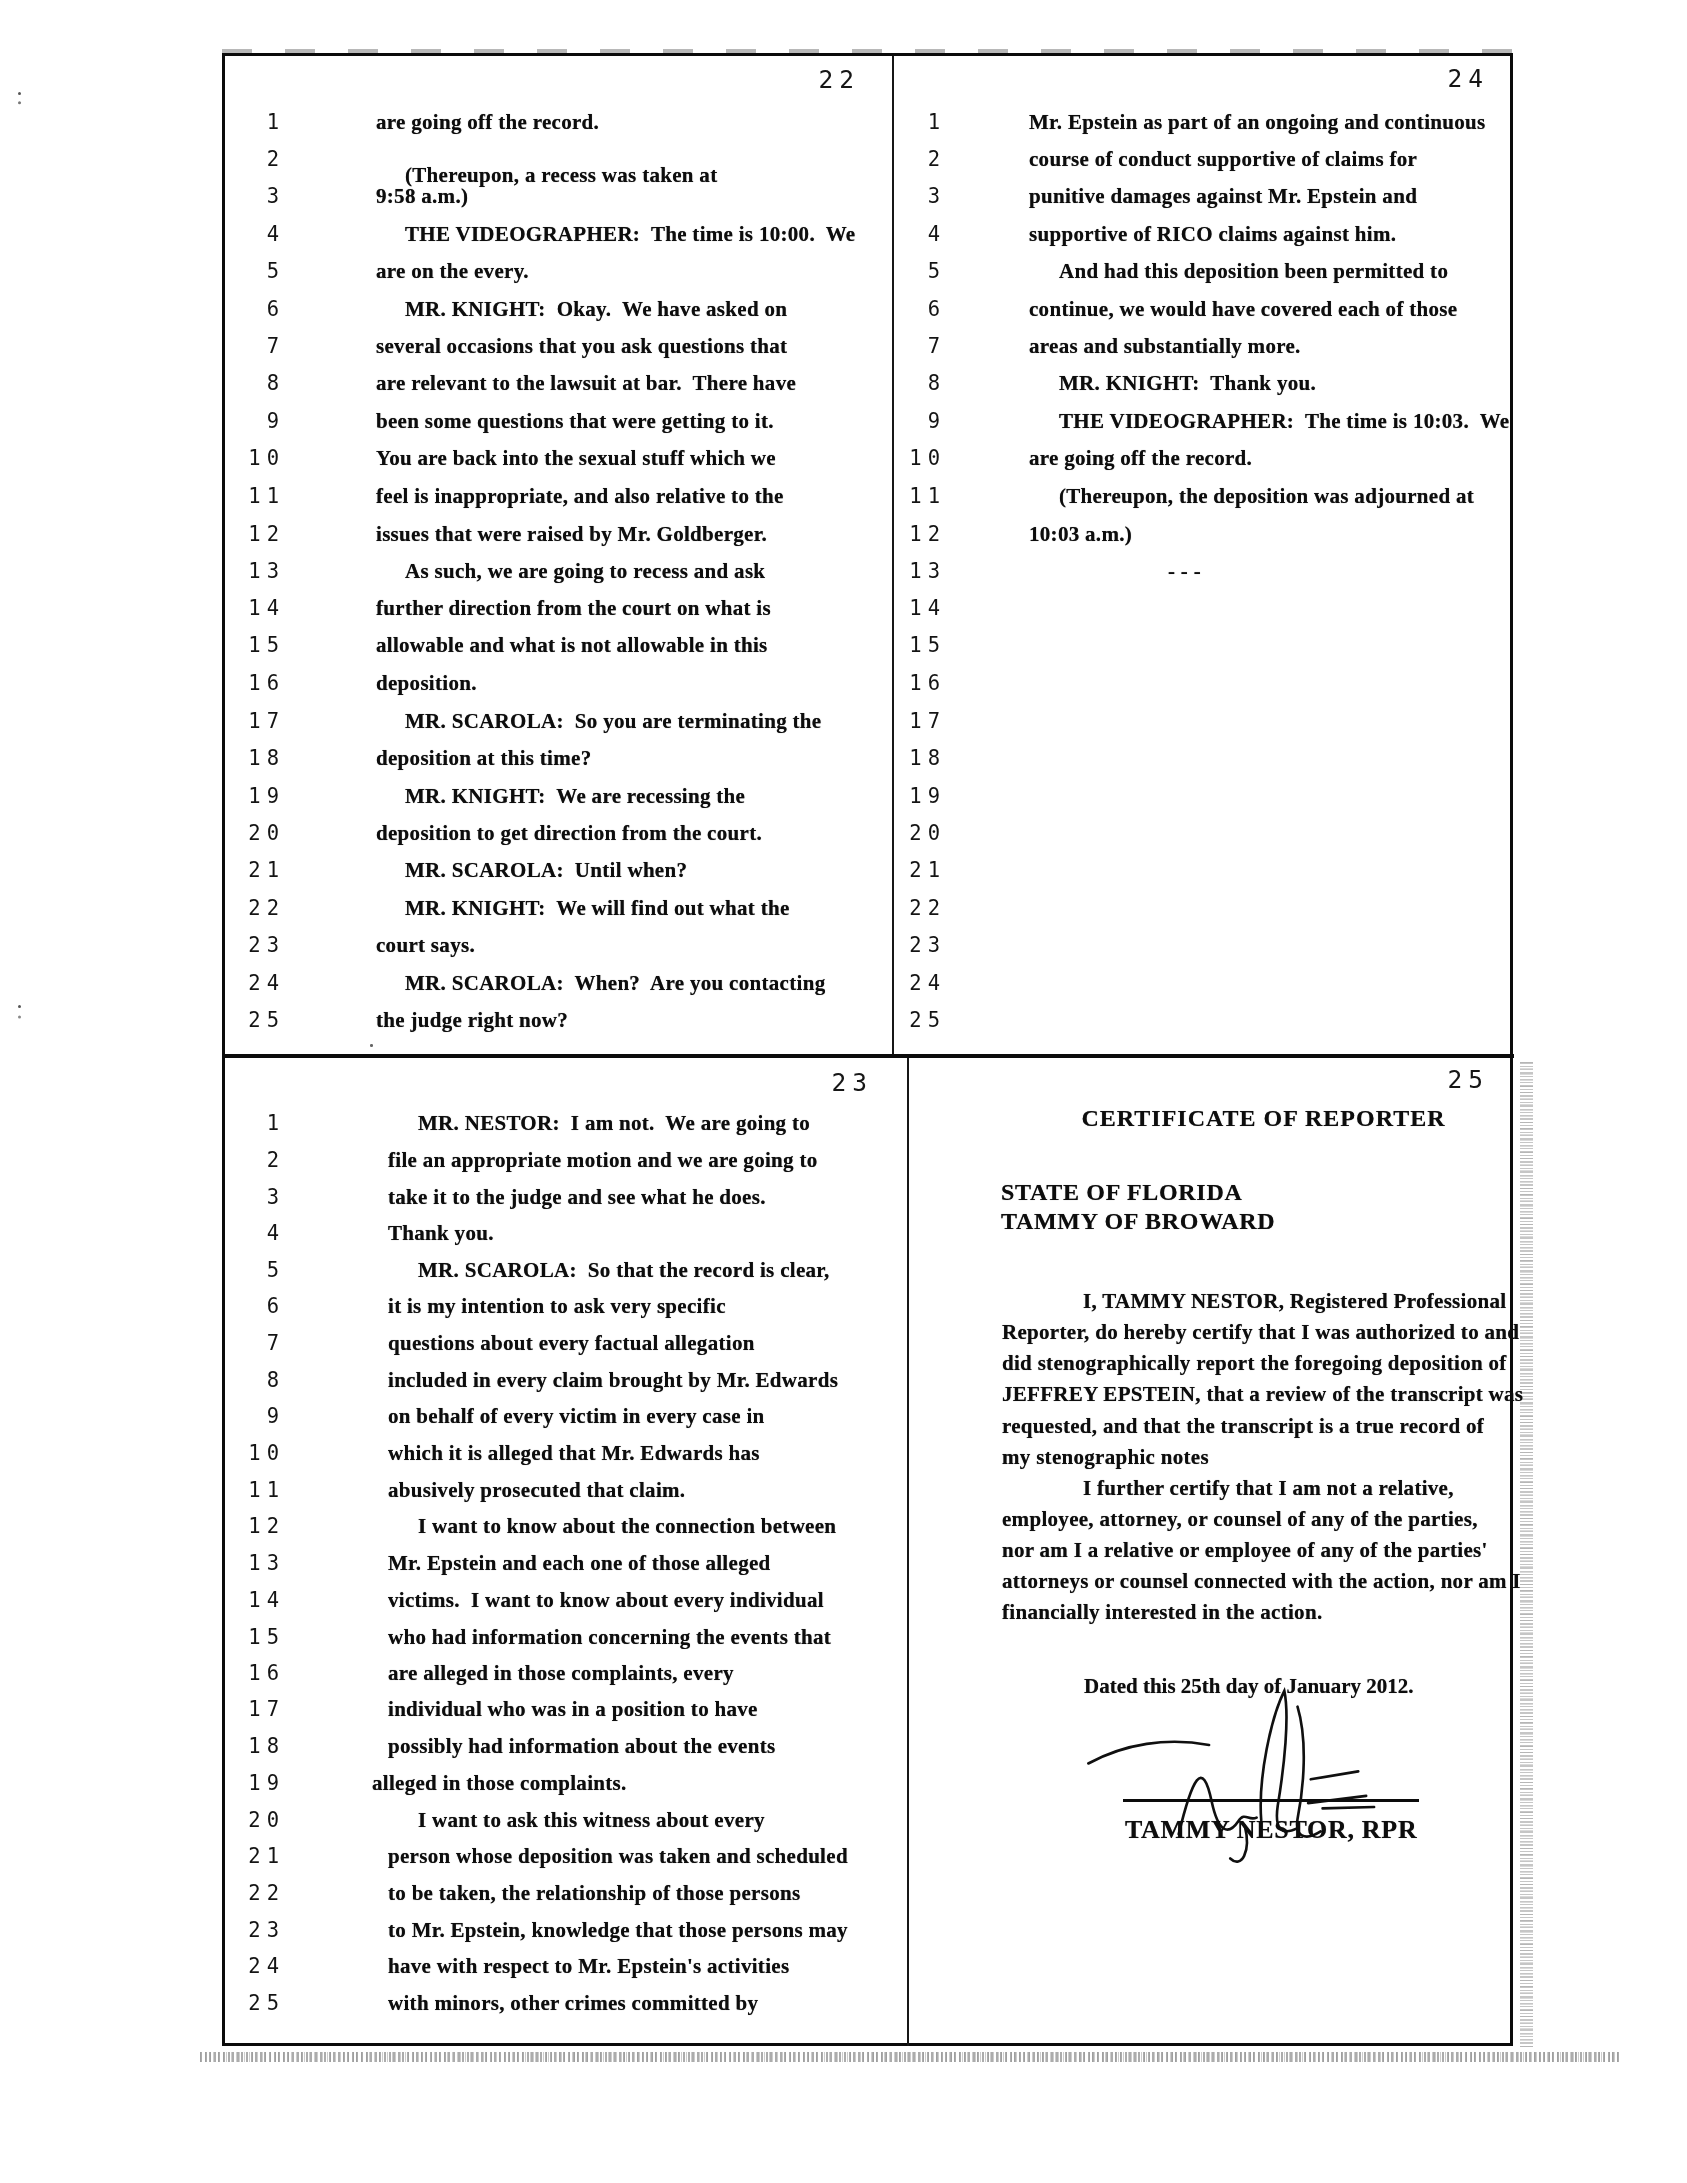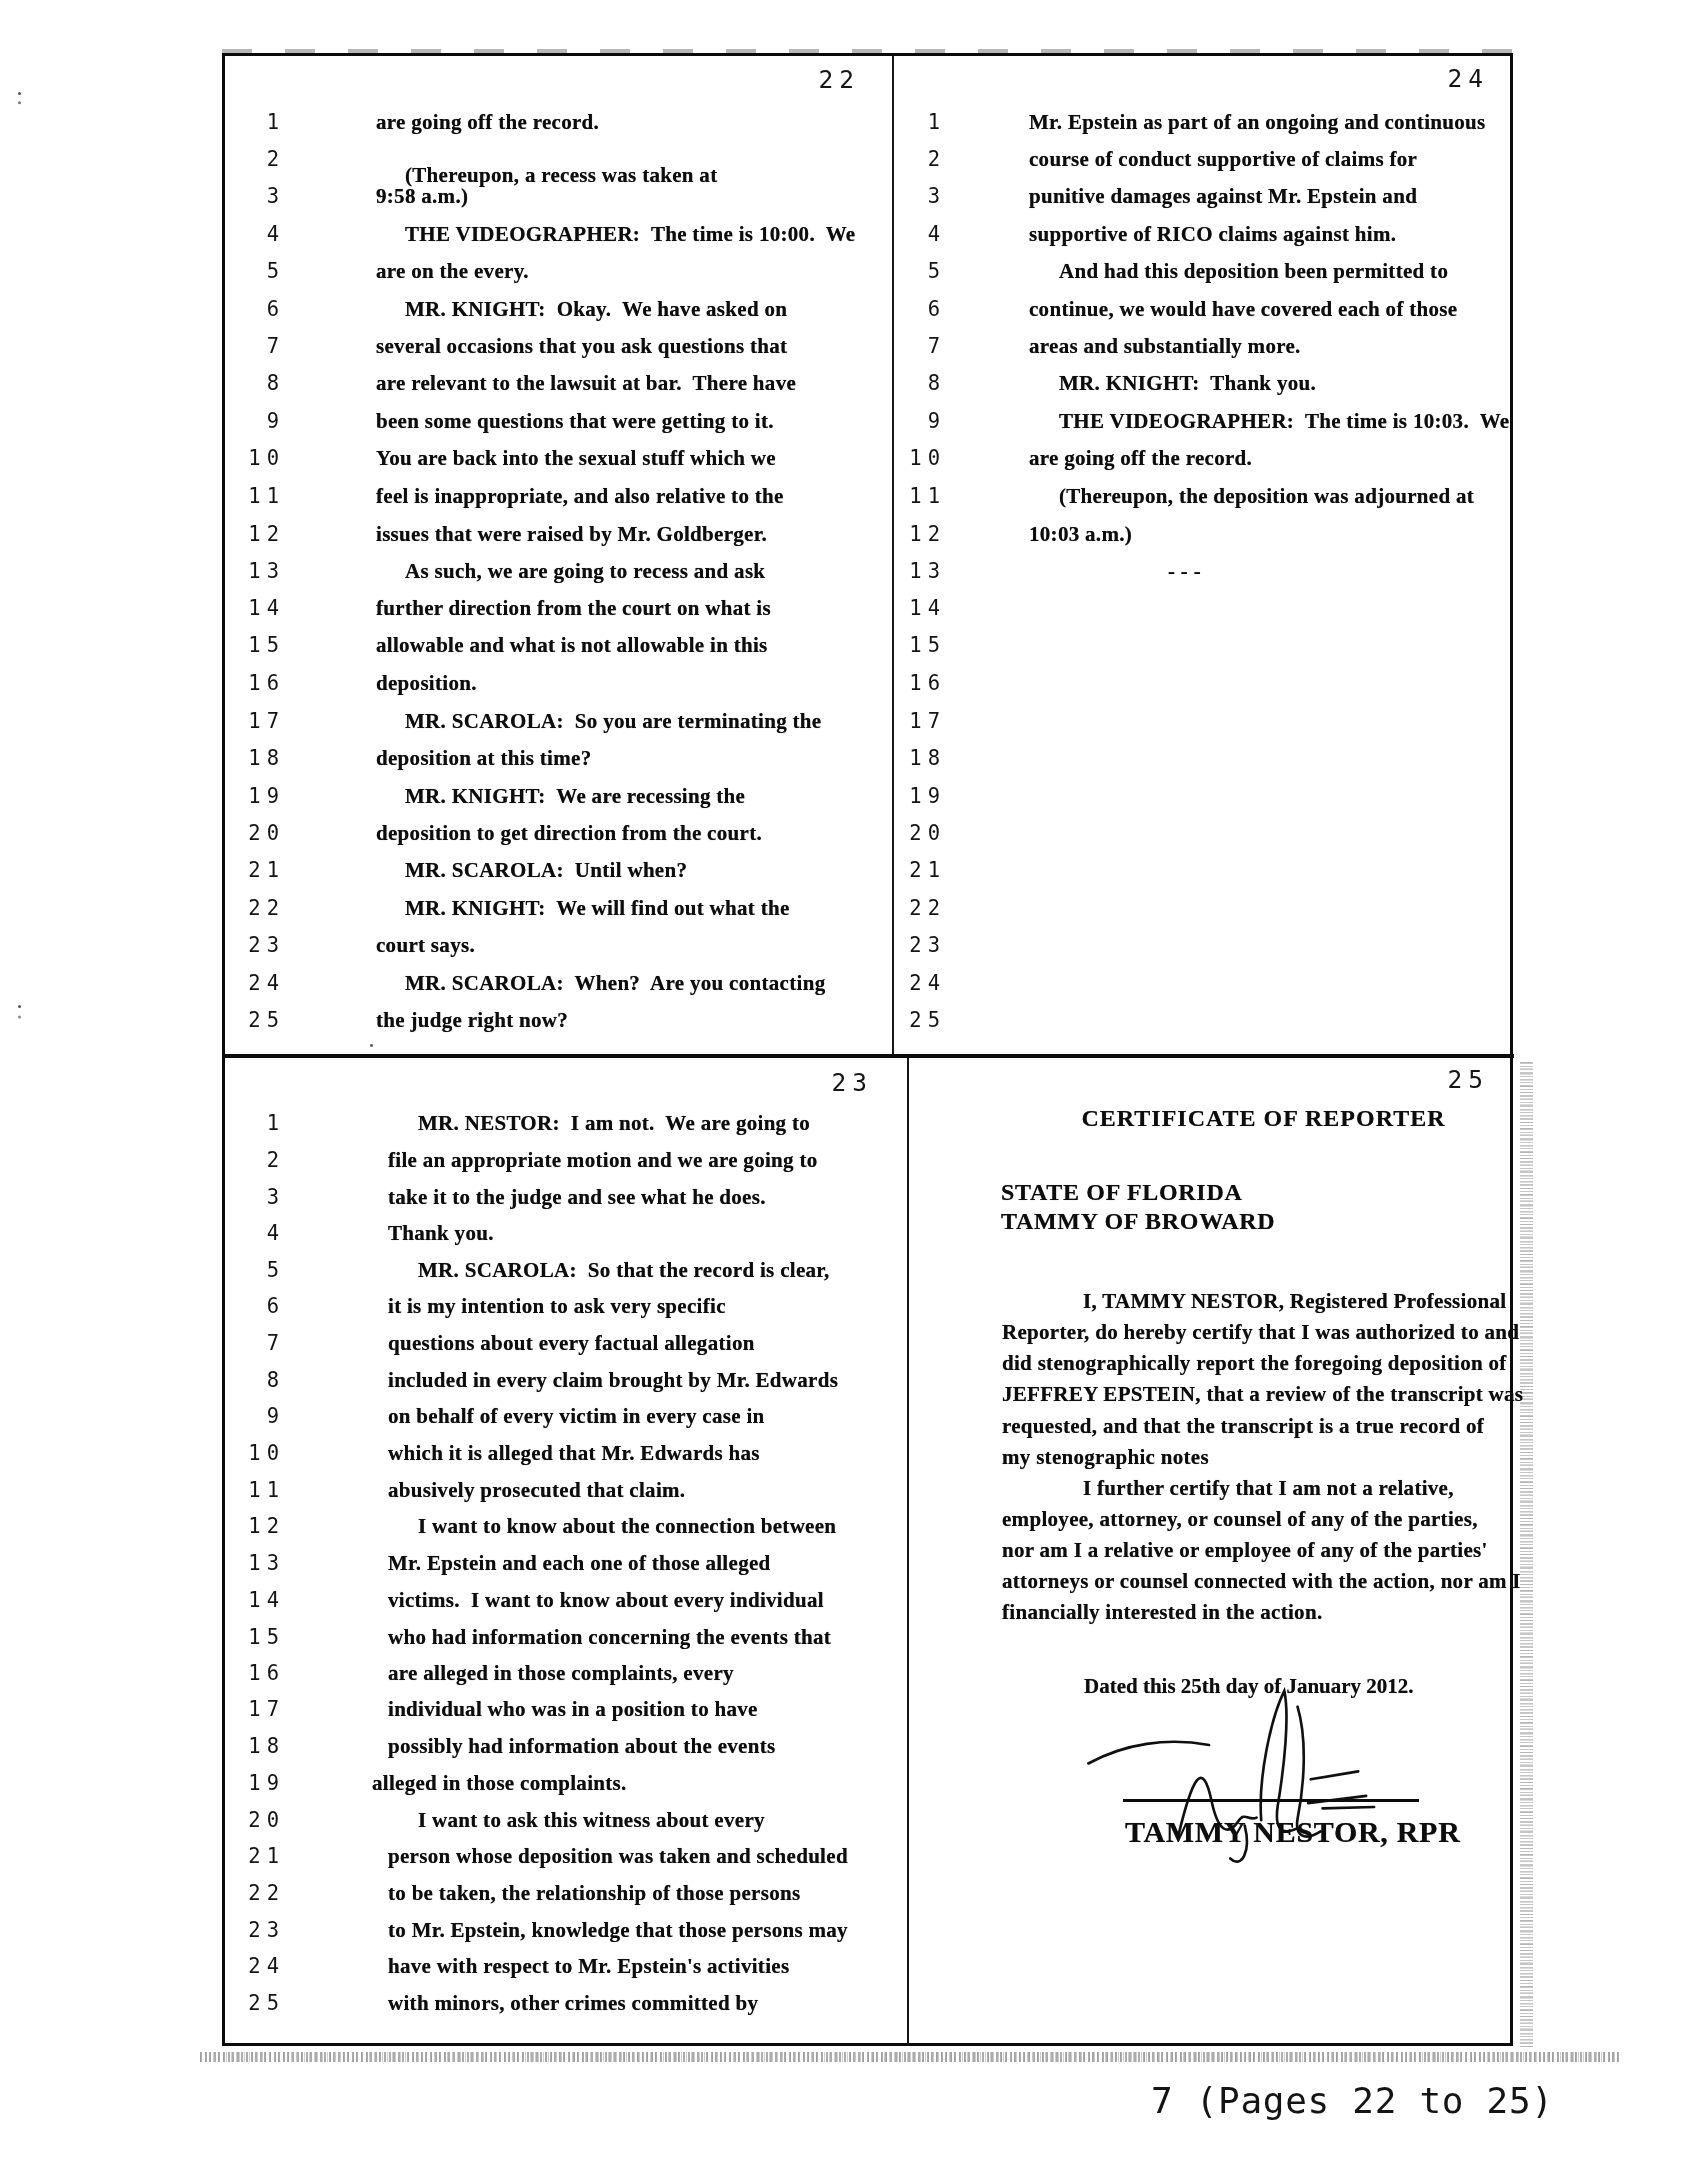--- a/index.html
+++ b/index.html
@@ -44,21 +44,21 @@
       font-size:24px;font-weight:700;letter-spacing:1px;white-space:pre;
       text-shadow:0 0 0.7px rgba(0,0,0,.6);}
   .cert-head{position:absolute;left:1001px;font-size:24px;font-weight:700;letter-spacing:0.7px;
       white-space:pre;text-shadow:0 0 0.7px rgba(0,0,0,.6);}
   .ch-state{top:1179px;}
   .ch-county{top:1208px;}
   .cert-dated{position:absolute;left:1084px;top:1674px;font-size:21px;font-weight:700;
       white-space:pre;text-shadow:0 0 0.7px rgba(0,0,0,.6);}
   .sig-line{position:absolute;left:1123px;top:1799px;width:296px;height:2.6px;background:#0c0c0c;}
   .sig-name{position:absolute;left:1125px;top:1815px;width:251px;
-      font-size:30px;font-weight:700;letter-spacing:0.7px;white-space:pre;
+      font-size:26px;font-weight:700;letter-spacing:0.7px;white-space:pre;
       text-shadow:0 0 0.7px rgba(0,0,0,.6);}
   .sig-svg{position:absolute;left:1078px;top:1679px;}
   
   .footer{position:absolute;left:1151px;top:2080px;
       font-family:"DejaVu Sans Mono",monospace;font-size:36px;letter-spacing:0.7px;
       color:#141414;white-space:pre;}
 </style>
 </head>
 <body>
 
@@ -251,16 +251,15 @@
       <path d="M332,42 C347,92 342,162 332,212 C328,237 342,247 367,231"></path>
       <path d="M352,152 L424,140"></path>
       <path d="M348,188 L436,177"></path>
       <path d="M370,196 L448,194"></path>
       <path d="M252,222 C262,262 247,288 230,272"></path>
     </g>
   </svg>
   <div class="sig-line"></div>
   <div class="sig-name">TAMMY NESTOR, RPR</div>
 
-  <div class="footer">7 (Pages 22 to 25)</div>
 
 </div>
 
 
 </body></html>

